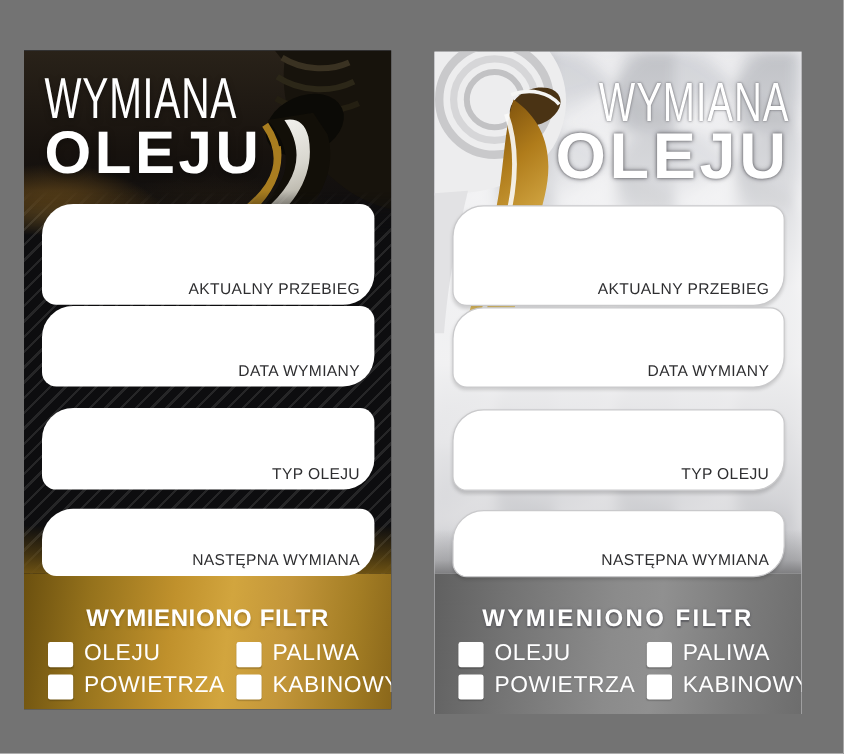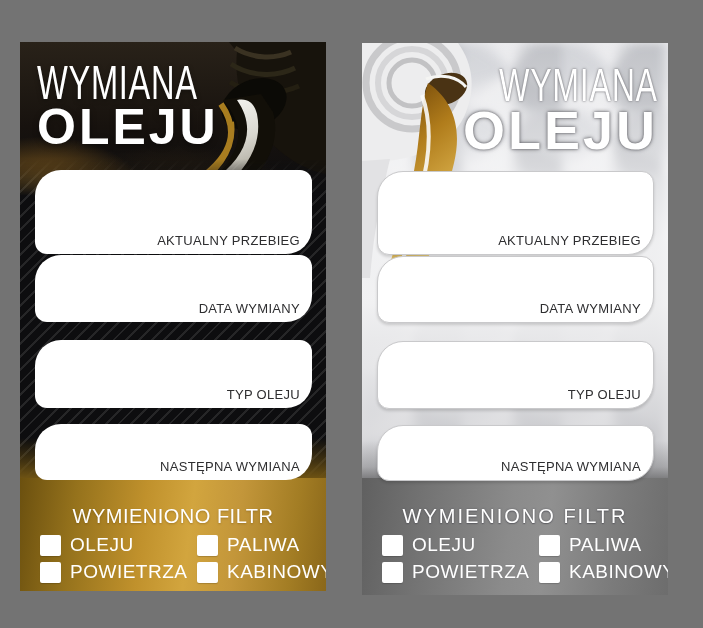--- a/index.html
+++ b/index.html
@@ -90,21 +90,21 @@
   .flabel {
     position:absolute; right:12px; bottom:6px;
     font-size:13px; letter-spacing:.3px; color:#2e2e30; white-space:nowrap;
   }
 
   
   .filter-section { position:absolute; left:0; right:0; z-index:5; color:#ffffff; }
   #s1 .filter-section { top:436px; height:113px; }
   #s2 .filter-section { top:435px; height:117px; }
   .ftitle {
-    padding-top:27px; text-align:center; font-weight:normal; font-size:20px;
+    padding-top:27px; text-align:center; font-weight:bold; font-size:20px;
     letter-spacing:.5px; text-shadow:0 1px 2px rgba(90,60,10,.35);
   }
   #s2 .ftitle { letter-spacing:2px; text-shadow:0 0 2px rgba(90,90,95,.95), 0 1px 1px rgba(90,90,95,.8); }
   .fgrid {
     position:absolute; left:20px; top:56px;
     display:grid; grid-template-columns:157px auto; row-gap:5px;
   }
   .opt { display:flex; align-items:center; gap:9px; height:22px; }
   .box { width:21px; height:21px; background:#ffffff; border-radius:2px; flex:0 0 auto;
          box-shadow:0 1px 1px rgba(0,0,0,.18); }

